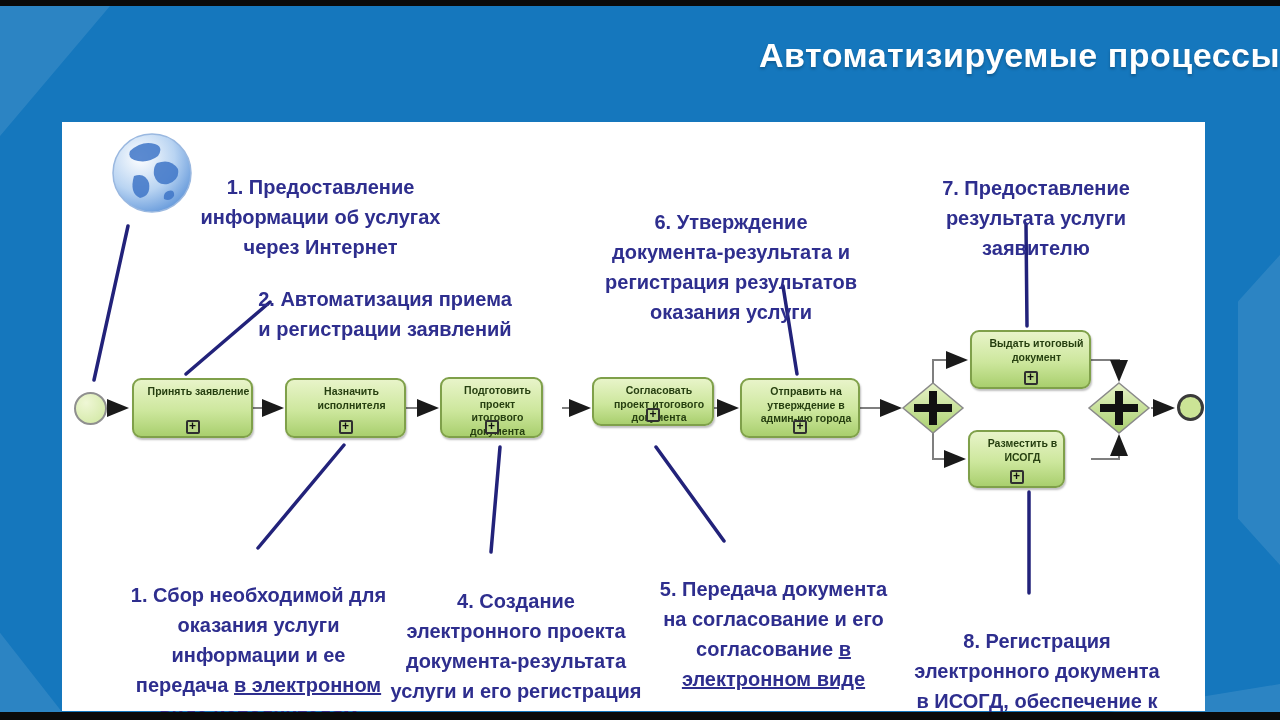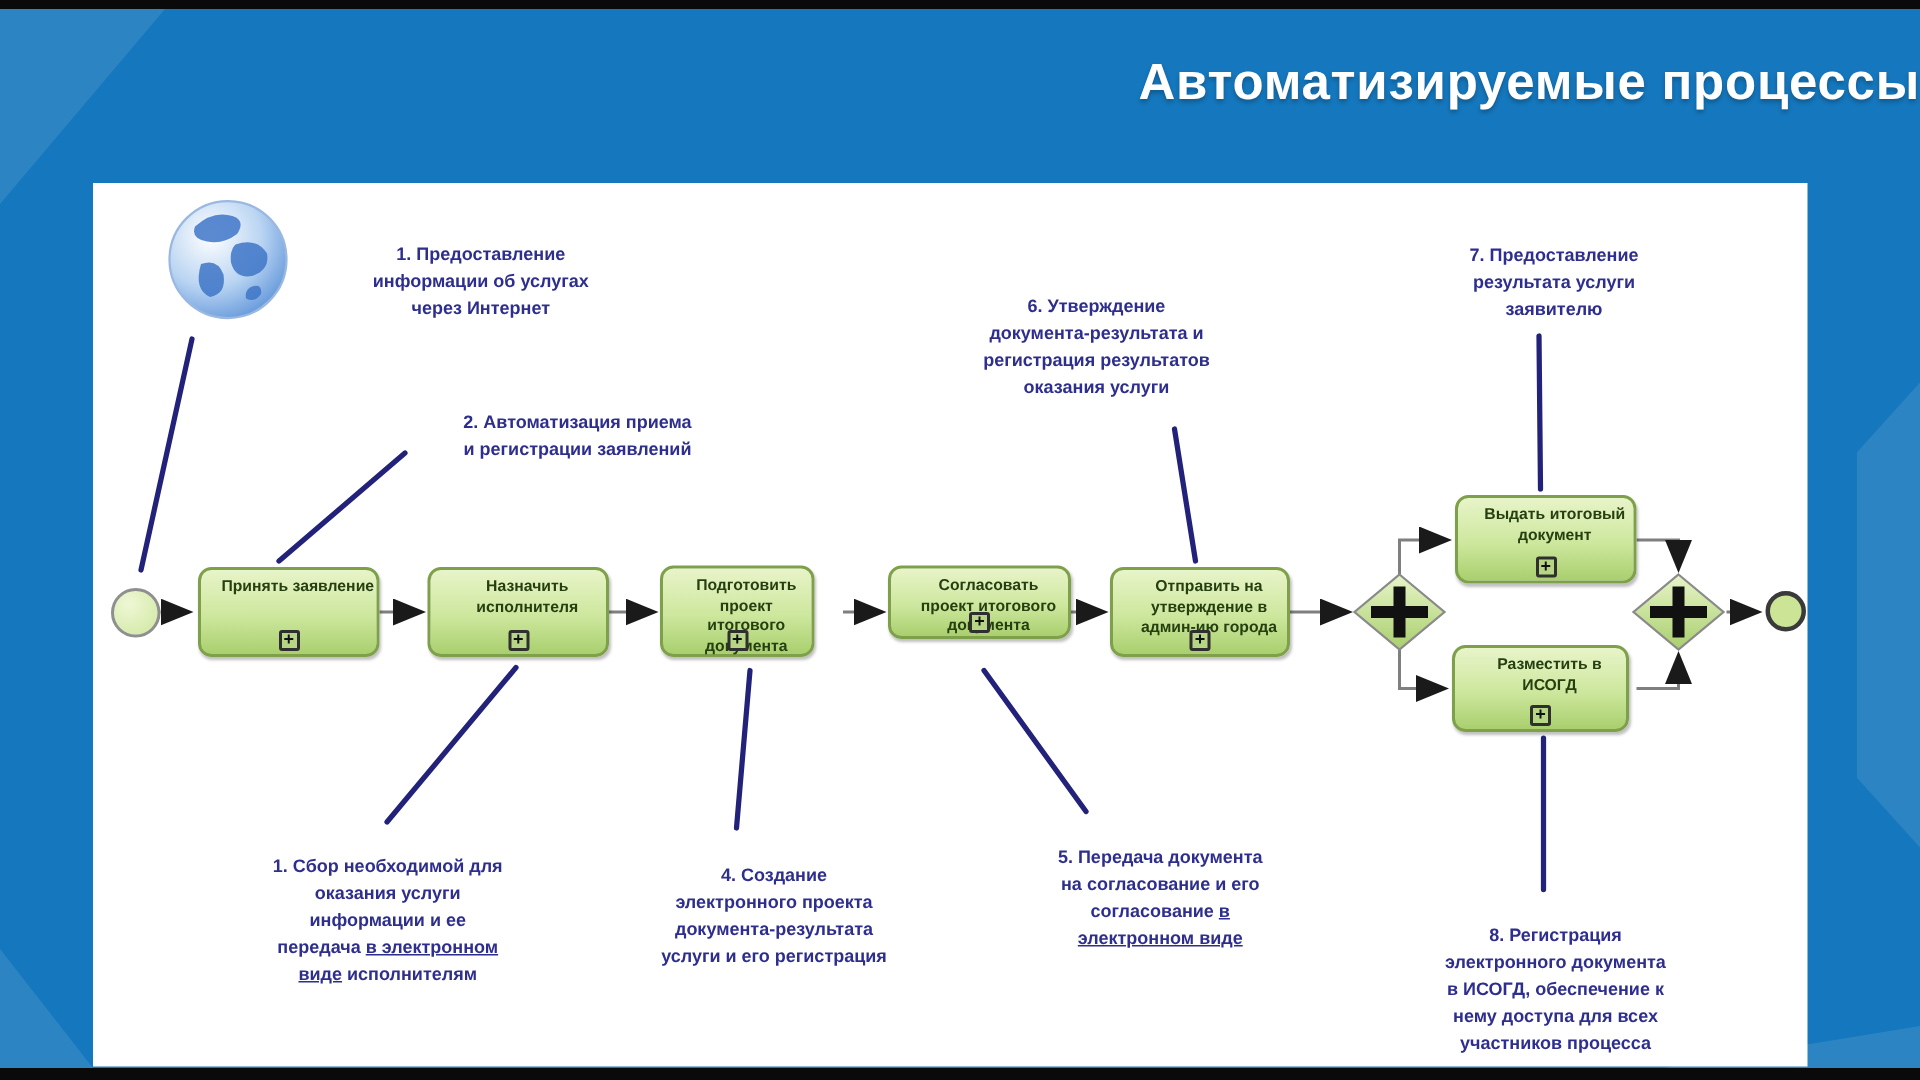--- a/index.html
+++ b/index.html
@@ -10,21 +10,21 @@
   #bottom-bar{top:712px;height:8px;}
   .deco{position:absolute;background:rgba(255,255,255,0.10);}
   #deco-tl{left:0;top:6px;width:110px;height:130px;clip-path:polygon(0 0,100% 0,0 100%);}
   #deco-bl{left:0;top:590px;width:62px;height:122px;clip-path:polygon(0 35%,100% 100%,0 100%);}
   #deco-r{left:1238px;top:255px;width:42px;height:310px;clip-path:polygon(100% 0,100% 100%,0 85%,0 15%);}
   #deco-br{left:1060px;top:684px;width:220px;height:36px;clip-path:polygon(0 100%,100% 0,100% 100%);}
   #slide-title{position:absolute;top:36px;left:0;width:1280px;text-align:right;color:#ffffff;
         font-size:34px;font-weight:bold;letter-spacing:0.5px;text-shadow:0 2px 3px rgba(0,0,0,0.25);}
   #panel{position:absolute;left:62px;top:122px;width:1143px;height:589px;background:#ffffff;}
   #connector-layer{position:absolute;left:0;top:0;width:1280px;height:720px;pointer-events:none;}
-  .note{position:absolute;color:#2e2e8e;font-weight:bold;font-size:12px;line-height:1.5;
+  .note{position:absolute;color:#2e2e8e;font-weight:bold;font-size:20px;line-height:1.5;
         text-align:center;white-space:pre-line;}
   .u{text-decoration:underline;}
   .task{position:absolute;box-sizing:border-box;border:2px solid #7fa04a;border-radius:9px;
         background:linear-gradient(180deg,#e8f4c9 0%,#cde79d 55%,#a9cf6e 100%);
         box-shadow:1px 2px 2px rgba(0,0,0,0.25);
         color:#263f10;font-size:10.5px;font-weight:bold;text-align:center;line-height:1.3;
         display:flex;flex-direction:column;align-items:center;padding-top:5px;padding-left:12px;}
   .task-label{white-space:pre-line;}
   .marker{position:absolute;bottom:2px;left:50%;transform:translateX(-50%);width:14px;height:14px;
         box-sizing:border-box;border:2px solid #2f2f2f;border-radius:2px;background:#b7d685;
@@ -178,21 +178,21 @@
     <span class="task-label">Отправить на
 утверждение в
 админ-ию города</span>
     <span class="marker"><span>+</span></span>
   </div>
   <div class="task" style="left:970px;top:330px;width:121px;height:59px;">
     <span class="task-label">Выдать итоговый
 документ</span>
     <span class="marker"><span>+</span></span>
   </div>
-  <div class="task" style="left:968px;top:430px;width:118px;height:58px;">
+  <div class="task" style="left:968px;top:430px;width:97px;height:58px;">
     <span class="task-label">Разместить в
 ИСОГД</span>
     <span class="marker"><span>+</span></span>
   </div>
 
   <svg class="gw" style="left:901px;top:381px;" width="64" height="54" viewBox="0 0 64 54">
     <polygon points="32,2 62,27 32,52 2,27" fill="url(#gwgrad)" stroke="#8a8a8a" stroke-width="1.5"></polygon>
     <g stroke="#111" stroke-width="8">
       <line x1="32" y1="10" x2="32" y2="44"></line>
         <line x1="13" y1="27" x2="51" y2="27"></line>

